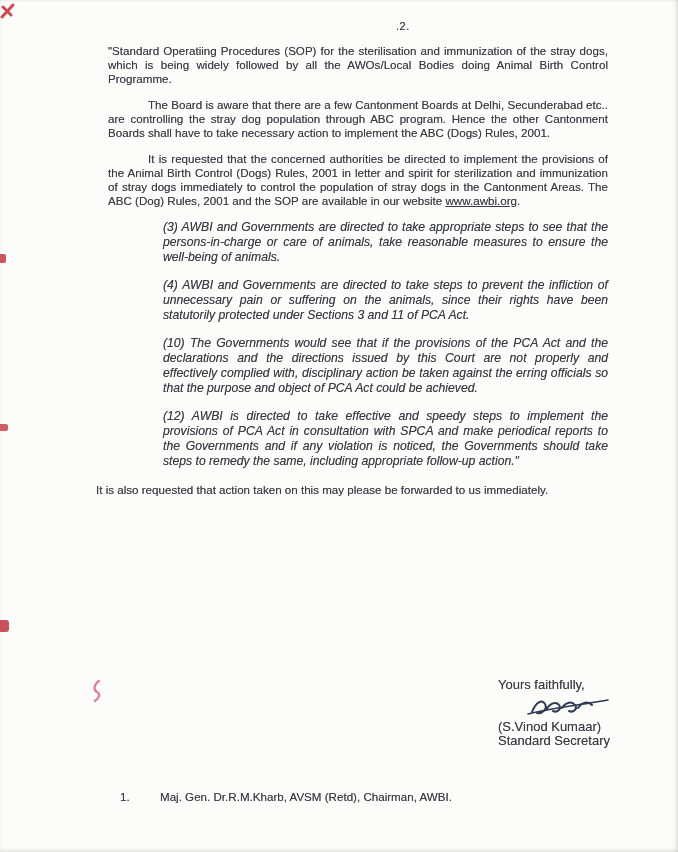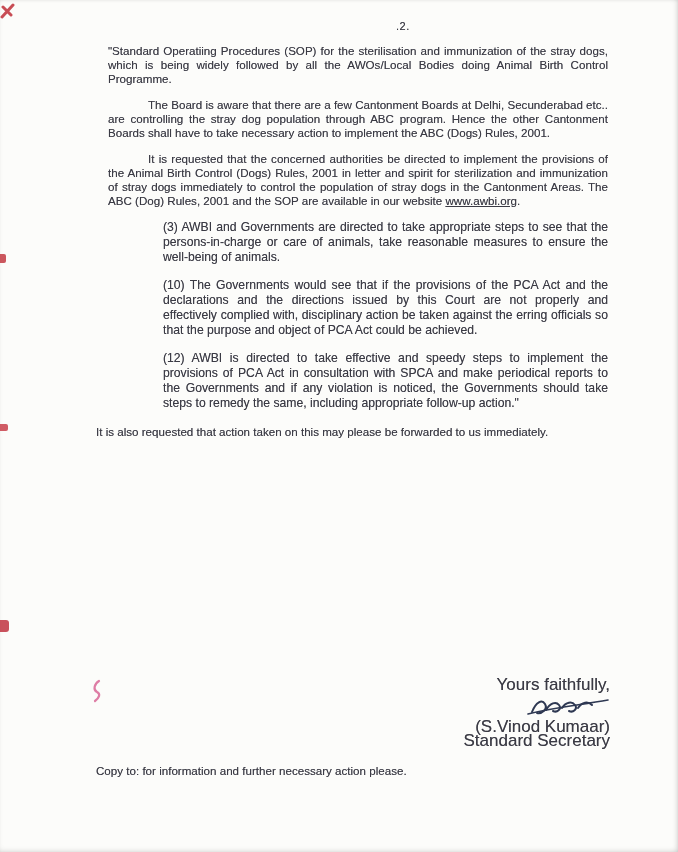--- a/index.html
+++ b/index.html
@@ -31,31 +31,31 @@
     line-height: 14px;
     text-align: justify;
   }
   .para { margin-bottom: 12px; }
   .shift { margin-left: 12px; }
   .ind { text-indent: 40px; }
   .ind2 { text-indent: 84px; }
   .quote {
     margin-left: 67px;
     margin-bottom: 13px;
+    font-style: italic;
     font-size: 12.2px;
     line-height: 15px;
   }
   .final { margin-top: 14px; }
   .link { color: inherit; text-decoration: underline; cursor: pointer; }
   .closing {
     position: absolute;
     top: 678px;
     right: 68px;
-    text-align: right;
-    font-size: 17px;
+    font-size: 13px;
     line-height: 14.5px;
   }
   .signature { display: block; margin: 2px 0 1px auto; }
   .copy-heading {
     position: absolute;
     left: 96px;
     top: 764px;
     font-size: 11.6px;
   }
   .copy-list {
@@ -90,33 +90,36 @@
     <path d="M9 2 C 4 5, 3 11, 7 13 C 11 15, 9 19, 5 22" stroke="#da6f9b" stroke-width="2.2" fill="none" stroke-linecap="round" opacity="0.9"></path>
   </svg>
 
   <div class="page-number">.2.</div>
 
   <div class="content">
     <p class="para shift">"Standard Operatiing Procedures (SOP) for the sterilisation and immunization of the stray dogs, which is being widely followed by all the AWOs/Local Bodies doing Animal Birth Control Programme.</p>
     <p class="para shift ind">The Board is aware that there are a few Cantonment Boards at Delhi, Secunderabad etc.. are controlling the stray dog population through ABC program. Hence the other Cantonment Boards shall have to take necessary action to implement the ABC (Dogs) Rules, 2001.</p>
     <p class="para shift ind"><span>It is requested that the concerned authorities be directed to implement the provisions of the Animal Birth Control (Dogs) Rules, 2001 in letter and spirit for sterilization and immunization of stray dogs immediately to control the population of stray dogs in the Cantonment Areas. The ABC (Dog) Rules, 2001 and the SOP are available in our website </span><a class="link" href="#">www.awbi.org</a><span>.</span></p>
     <p class="quote">(3) AWBI and Governments are directed to take appropriate steps to see that the persons-in-charge or care of animals, take reasonable measures to ensure the well-being of animals.</p>
+    <p class="quote">(4) AWBI and Governments are directed to take steps to prevent the infliction of unnecessary pain or suffering on the animals, since their rights have been statutorily protected under Sections 3 and 11 of PCA Act.</p>
     <p class="quote">(10) The Governments would see that if the provisions of the PCA Act and the declarations and the directions issued by this Court are not properly and effectively complied with, disciplinary action be taken against the erring officials so that the purpose and object of PCA Act could be achieved.</p>
     <p class="quote">(12) AWBI is directed to take effective and speedy steps to implement the provisions of PCA Act in consultation with SPCA and make periodical reports to the Governments and if any violation is noticed, the Governments should take steps to remedy the same, including appropriate follow-up action."</p>
     <p class="para final">It is also requested that action taken on this may please be forwarded to us immediately.</p>
   </div>
 
   <div class="closing">
     <div>Yours faithfully,</div>
     <svg class="signature" width="84" height="24" viewBox="0 0 84 24">
       <path d="M6 17 C 10 7, 16 4, 19 9 C 22 14, 16 19, 11 18 M20 15 C 24 8, 30 6, 33 10 C 36 14, 31 18, 27 16 M36 13 C 40 7, 46 6, 49 10 C 52 14, 47 18, 43 16 M52 13 C 56 7, 62 6, 66 10" fill="none" stroke="#2e3852" stroke-width="2" stroke-linecap="round"></path>
       <path d="M2 19 C 30 12, 55 10, 82 5" fill="none" stroke="#2e3852" stroke-width="1.6" stroke-linecap="round"></path>
     </svg>
     <div>(S.Vinod Kumaar)</div>
     <div>Standard Secretary</div>
   </div>
 
-  <div class="copy-heading">Copy to: for information and further necessary action please.</div>
 
   <div class="copy-list">
+    <div class="copy-item">
+      <span class="num">1.</span><span class="txt">Maj. Gen. Dr.R.M.Kharb, AVSM (Retd), Chairman, AWBI.</span>
+    </div>
   </div>
 
 </div>
 
 </body></html>

